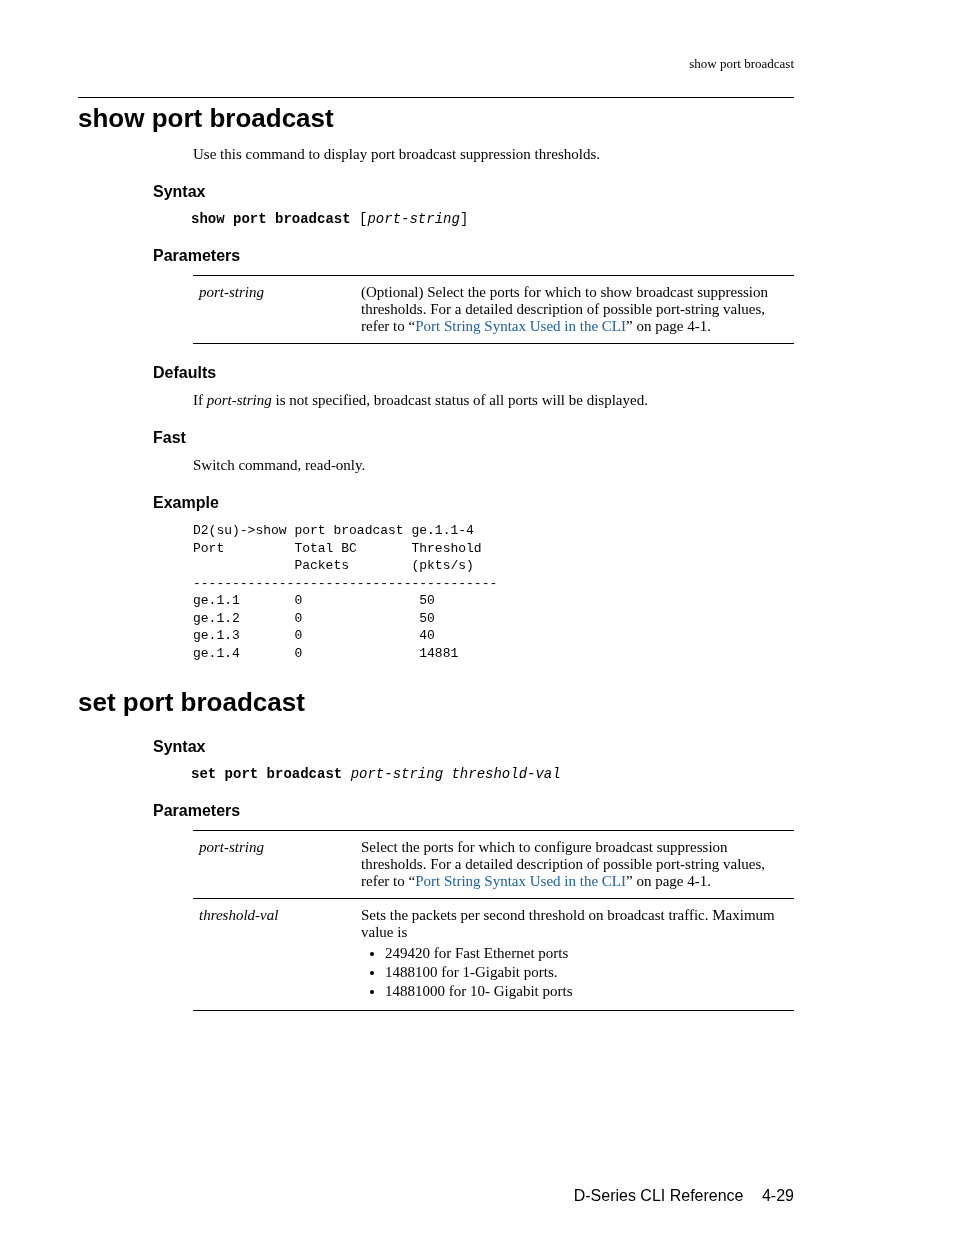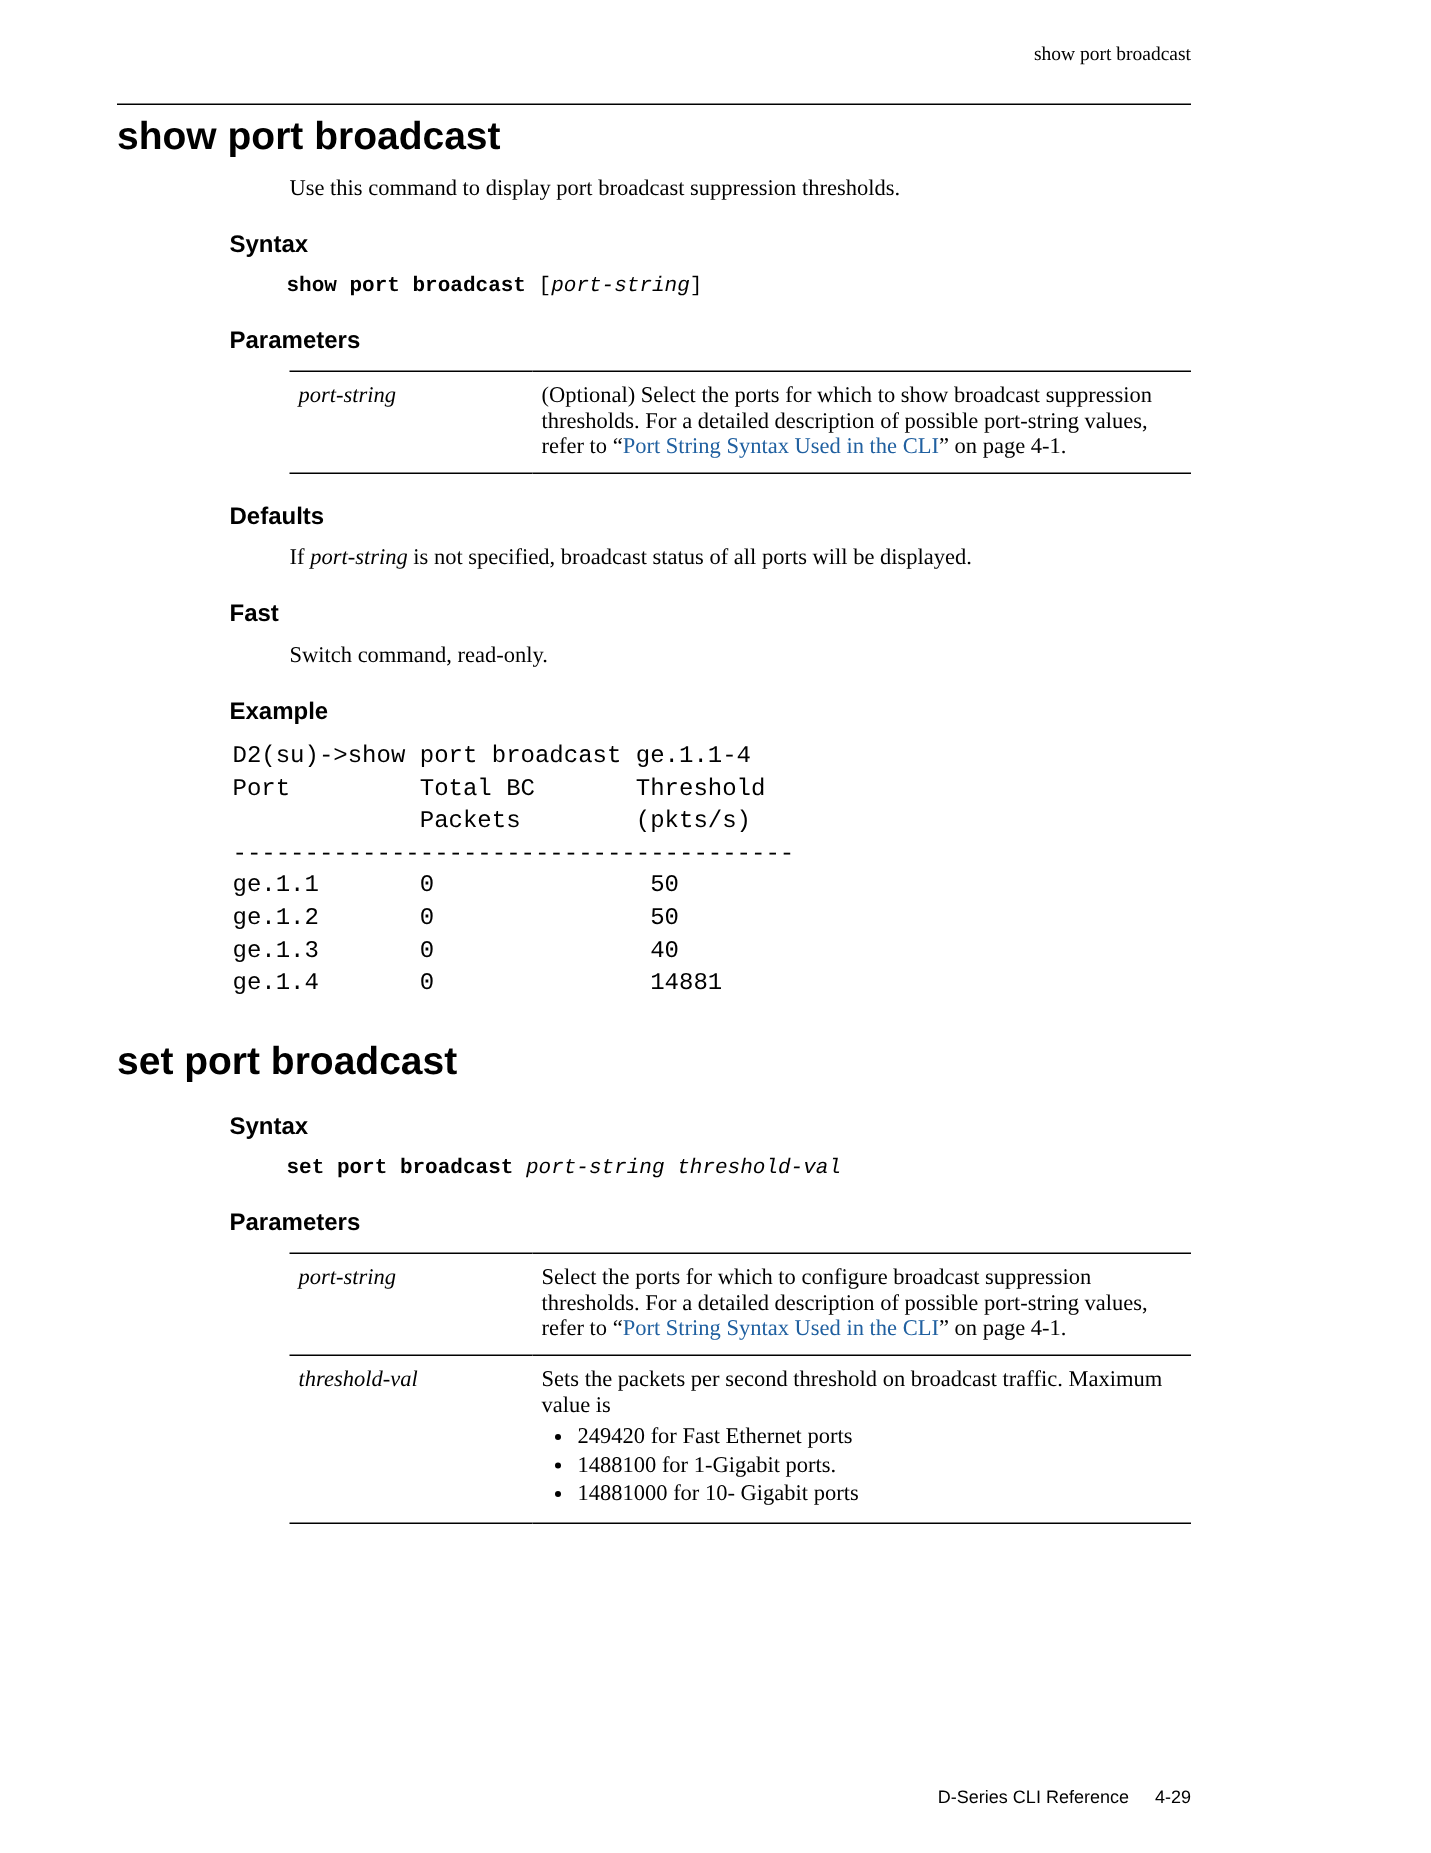--- a/index.html
+++ b/index.html
@@ -5,21 +5,21 @@
     body {
       font-family: Georgia, 'Times New Roman', serif;
       margin: 0;
       padding: 0;
       background: white;
       color: #000;
     }
     .page {
       width: 872px;
       height: 1235px;
-      padding: 28px 78px 30px 78px;
+      padding: 56px 78px 30px 78px;
       box-sizing: border-box;
       position: relative;
     }
     .header-line {
       border-top: 1px solid #000;
       margin-bottom: 5px;
     }
     .header-text {
       text-align: right;
       font-size: 13px;
@@ -82,39 +82,39 @@
       font-size: 15px;
       margin-bottom: 10px;
     }
     .body-text .italic {
       font-style: italic;
     }
     .link {
       color: #2060a0;
     }
     .example-code {
-      margin-left: 77px;
+      margin-left: 115px;
       font-family: 'Courier New', monospace;
-      font-size: 16px;
+      font-size: 13px;
       white-space: pre;
       line-height: 1.35;
       margin-bottom: 25px;
     }
     .bullet-list {
       margin: 4px 0 0 0;
       padding-left: 24px;
     }
     .bullet-list li {
       margin-bottom: 2px;
     }
     .footer {
       position: absolute;
       bottom: 30px;
       right: 78px;
-      font-size: 12px;
+      font-size: 16px;
       font-family: Arial, Helvetica, sans-serif;
     }
     .footer .page-num {
       margin-left: 14px;
     }
   </style>
 </head>
 <body>
 
 <div class="page">

